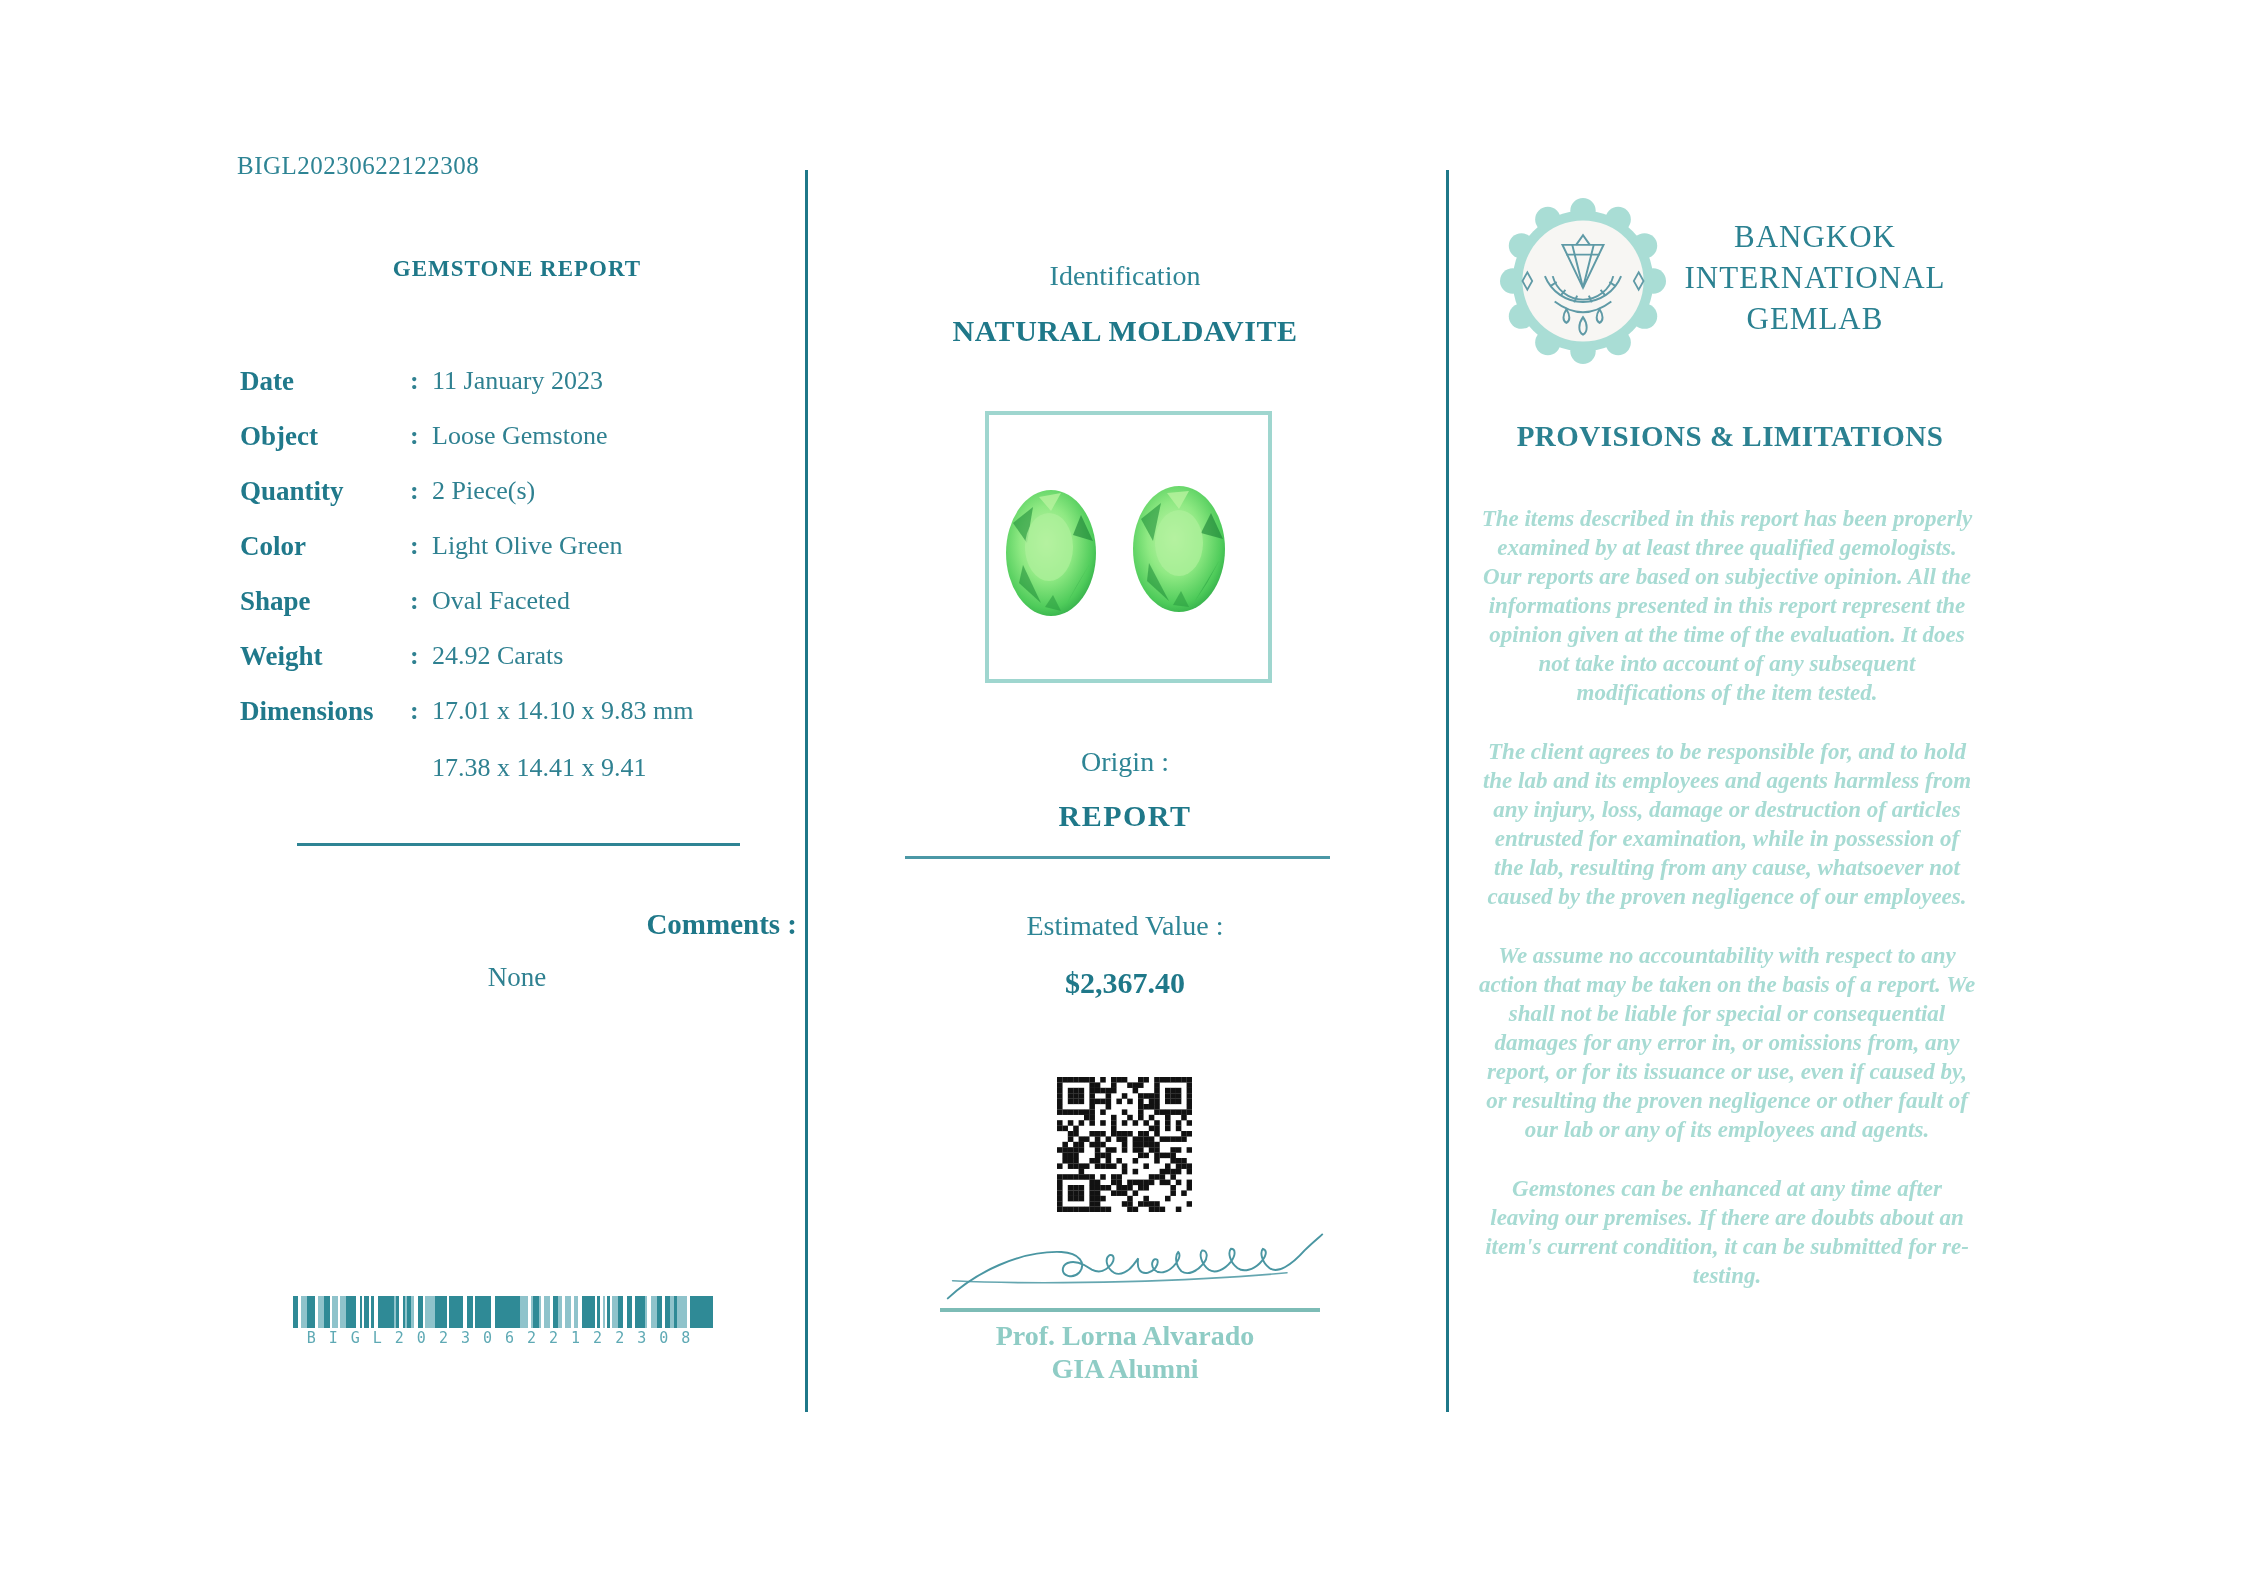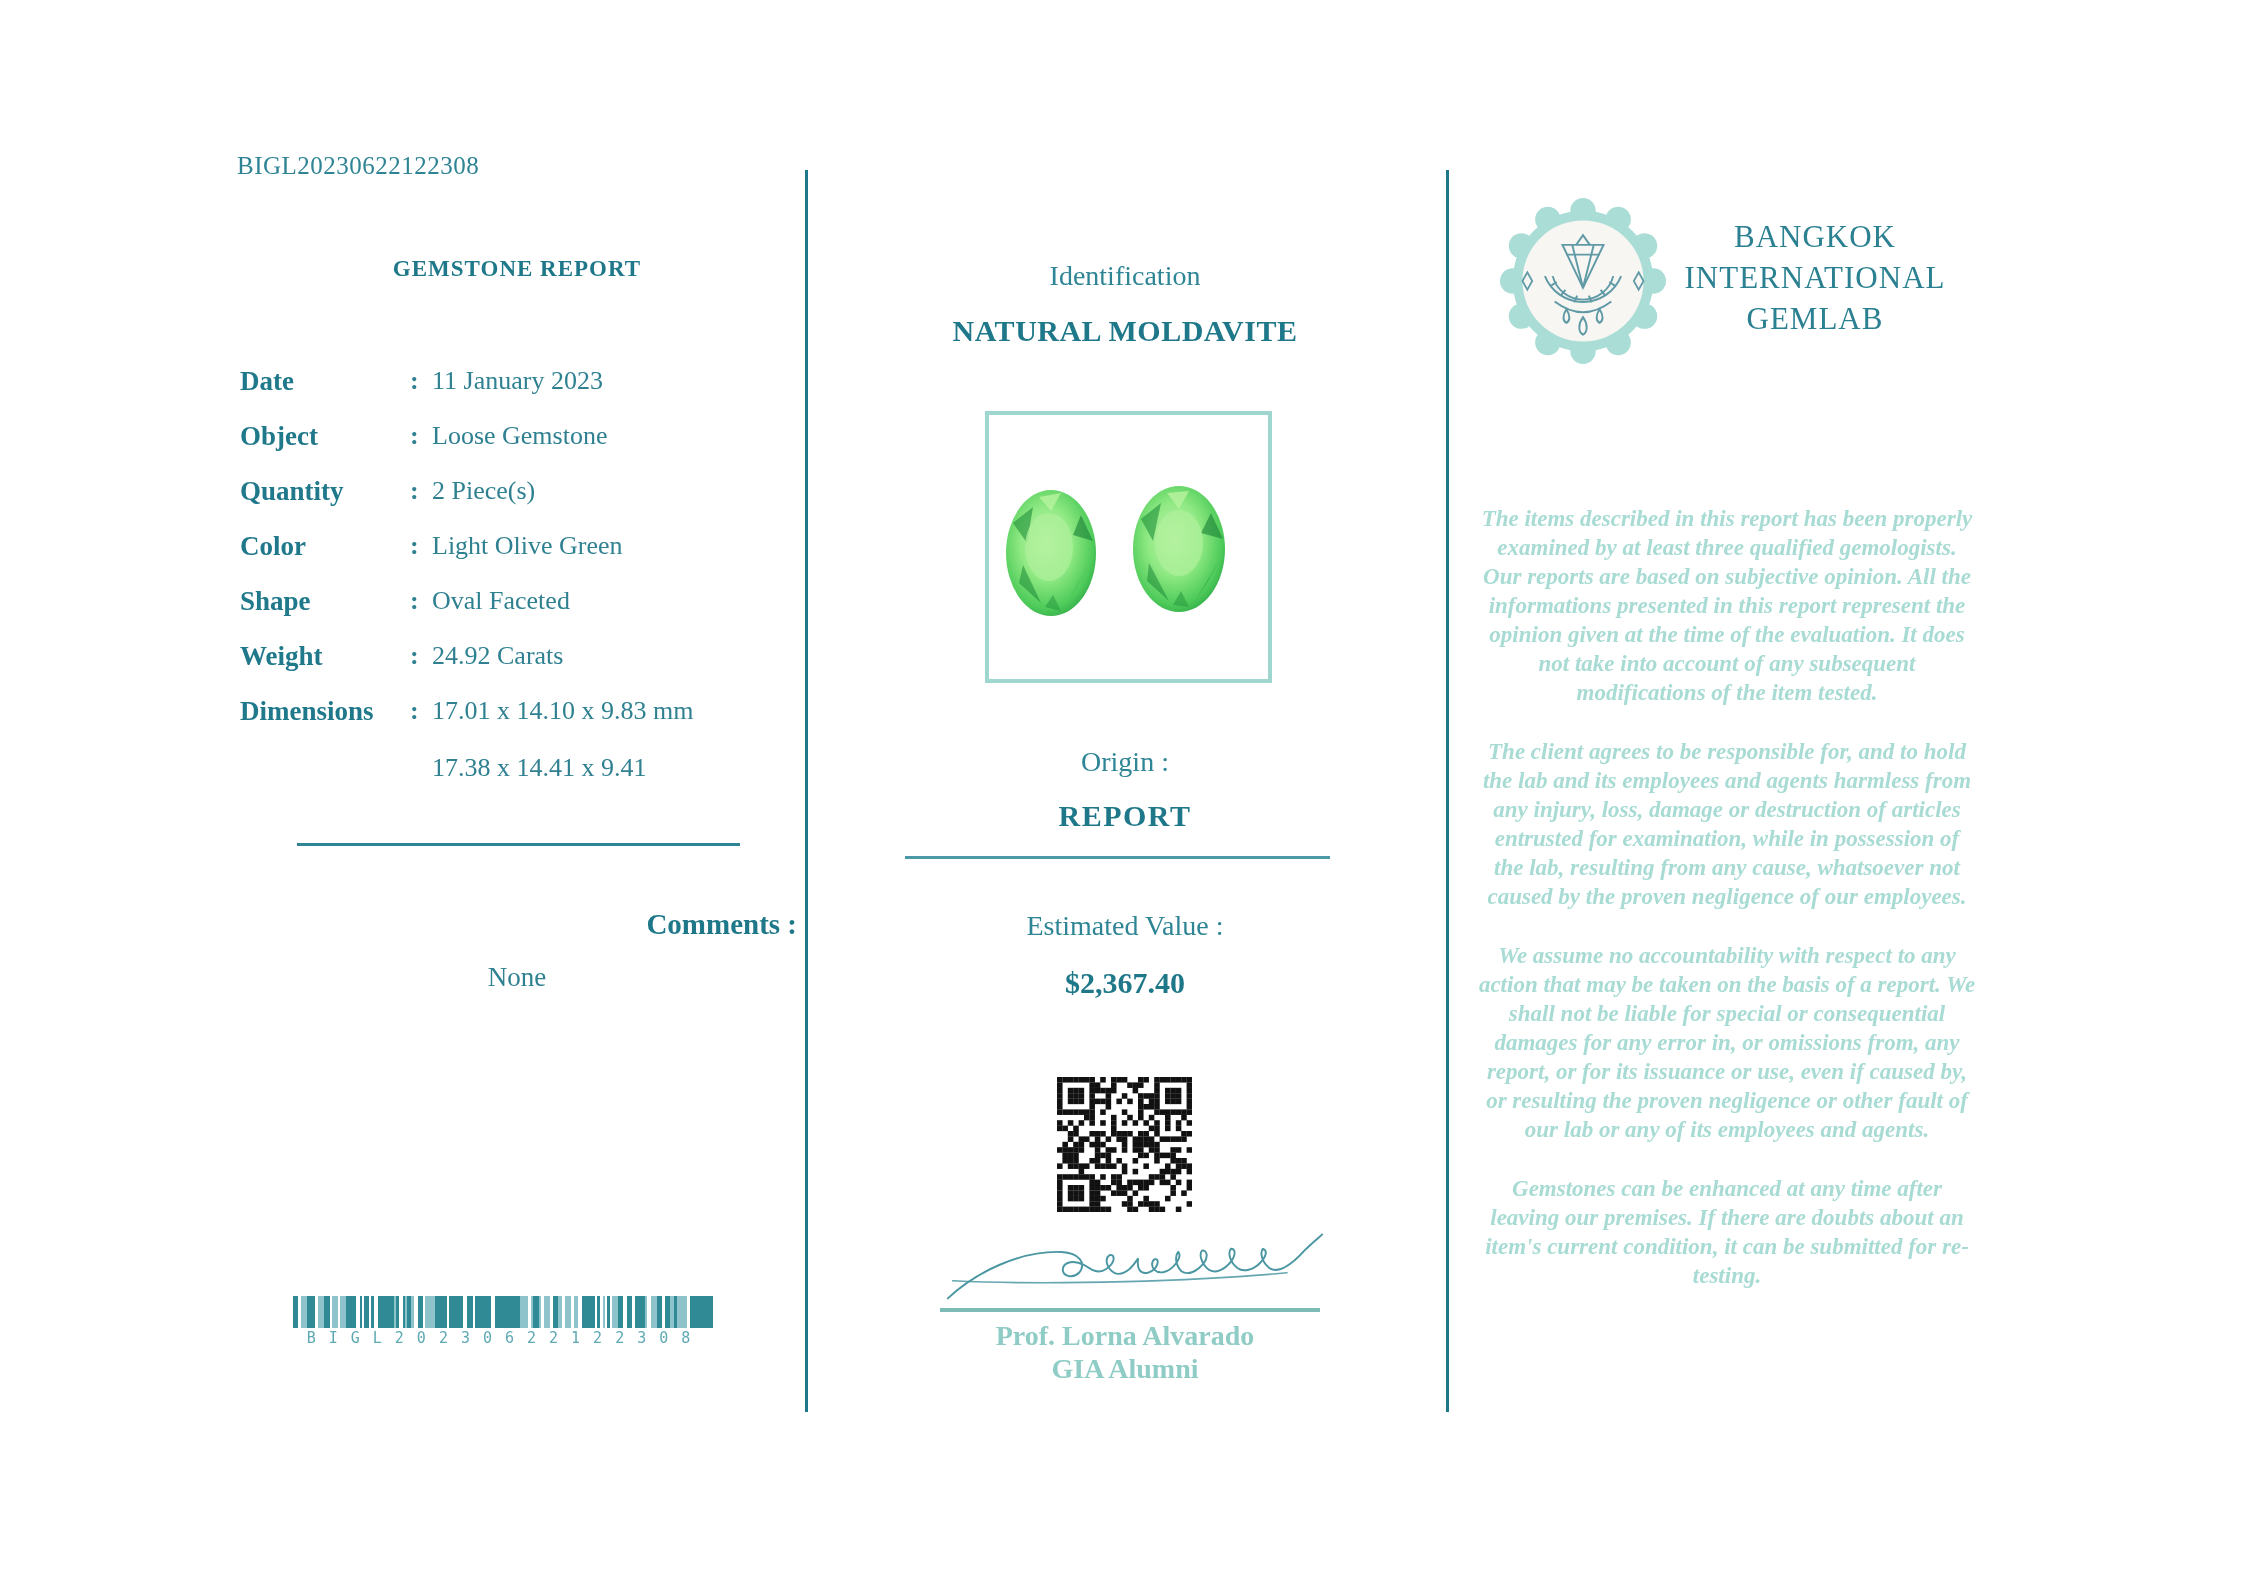--- a/index.html
+++ b/index.html
@@ -662,20 +662,21 @@
       <path d="M142 76 L147 85 L142 94 L137 85 Z"></path>
     </g>
   </svg>
 
   <div class="lab-name">
     <div>BANGKOK</div>
     <div>INTERNATIONAL</div>
     <div>GEMLAB</div>
   </div>
 
+  <div class="prov-title">PROVISIONS &amp; LIMITATIONS</div>
 
   <div class="prov-paragraphs">
     <p>The items described in this report has been properly examined by at least three qualified gemologists. Our reports are based on subjective opinion. All the informations presented in this report represent the opinion given at the time of the evaluation. It does not take into account of any subsequent modifications of the item tested.</p>
     <p>The client agrees to be responsible for, and to hold the lab and its employees and agents harmless from any injury, loss, damage or destruction of articles entrusted for examination, while in possession of the lab, resulting from any cause, whatsoever not caused by the proven negligence of our employees.</p>
     <p>We assume no accountability with respect to any action that may be taken on the basis of a report. We shall not be liable for special or consequential damages for any error in, or omissions from, any report, or for its issuance or use, even if caused by, or resulting the proven negligence or other fault of our lab or any of its employees and agents.</p>
     <p>Gemstones can be enhanced at any time after leaving our premises. If there are doubts about an item's current condition, it can be submitted for re-testing.</p>
   </div>
 
 </div>
 

